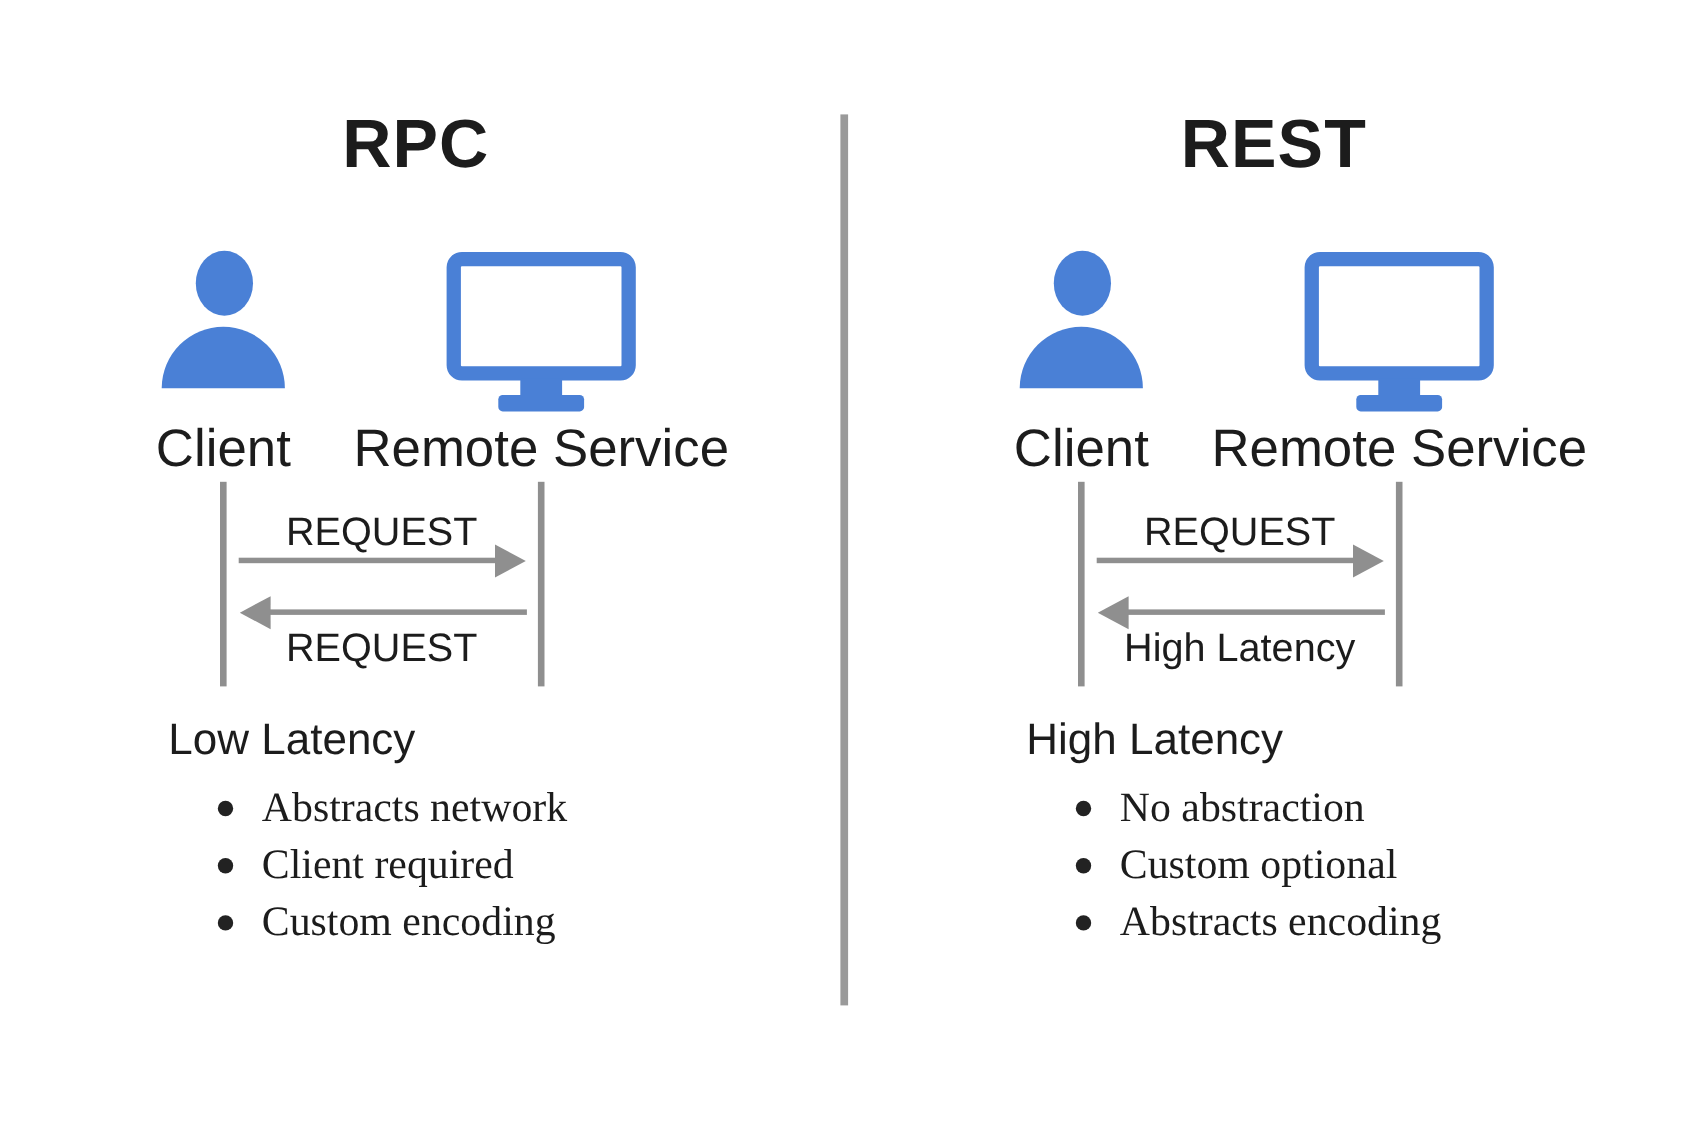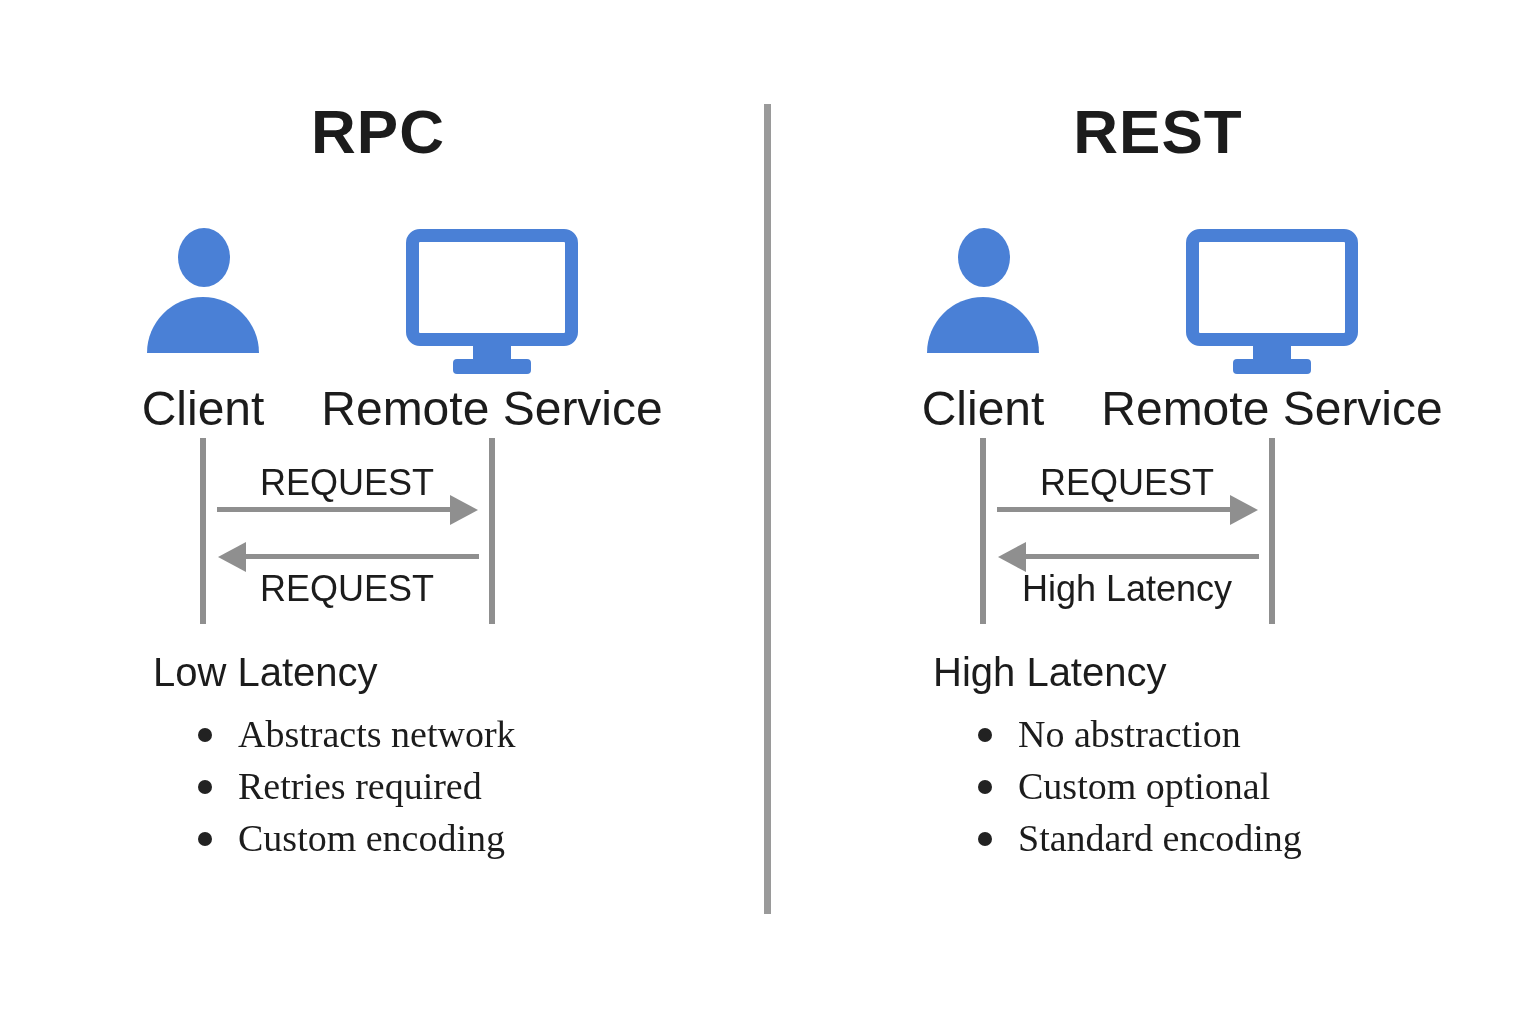--- a/index.html
+++ b/index.html
@@ -99,21 +99,21 @@
     <div class="req-head"></div>
 
     <div class="resp-head"></div>
     <div class="arrow-line resp-line"></div>
     <div class="seq-label return-label">REQUEST</div>
 
     <div class="latency-label">Low Latency</div>
 
     <ul class="bullet-list">
       <li>Abstracts network</li>
-      <li>Retries required</li>
+      <li>Client required</li>
       <li>Custom encoding</li>
     </ul>
   </section>
 
   <div class="divider"></div>
 
   <section class="panel right">
     <h1 class="panel-title">REST</h1>
 
     <div class="person">
@@ -139,17 +139,17 @@
 
     <div class="resp-head"></div>
     <div class="arrow-line resp-line"></div>
     <div class="seq-label return-label">High Latency</div>
 
     <div class="latency-label">High Latency</div>
 
     <ul class="bullet-list">
       <li>No abstraction</li>
       <li>Custom optional</li>
-      <li>Standard encoding</li>
+      <li>Abstracts encoding</li>
     </ul>
   </section>
 
 </div>
 
 </body></html>

